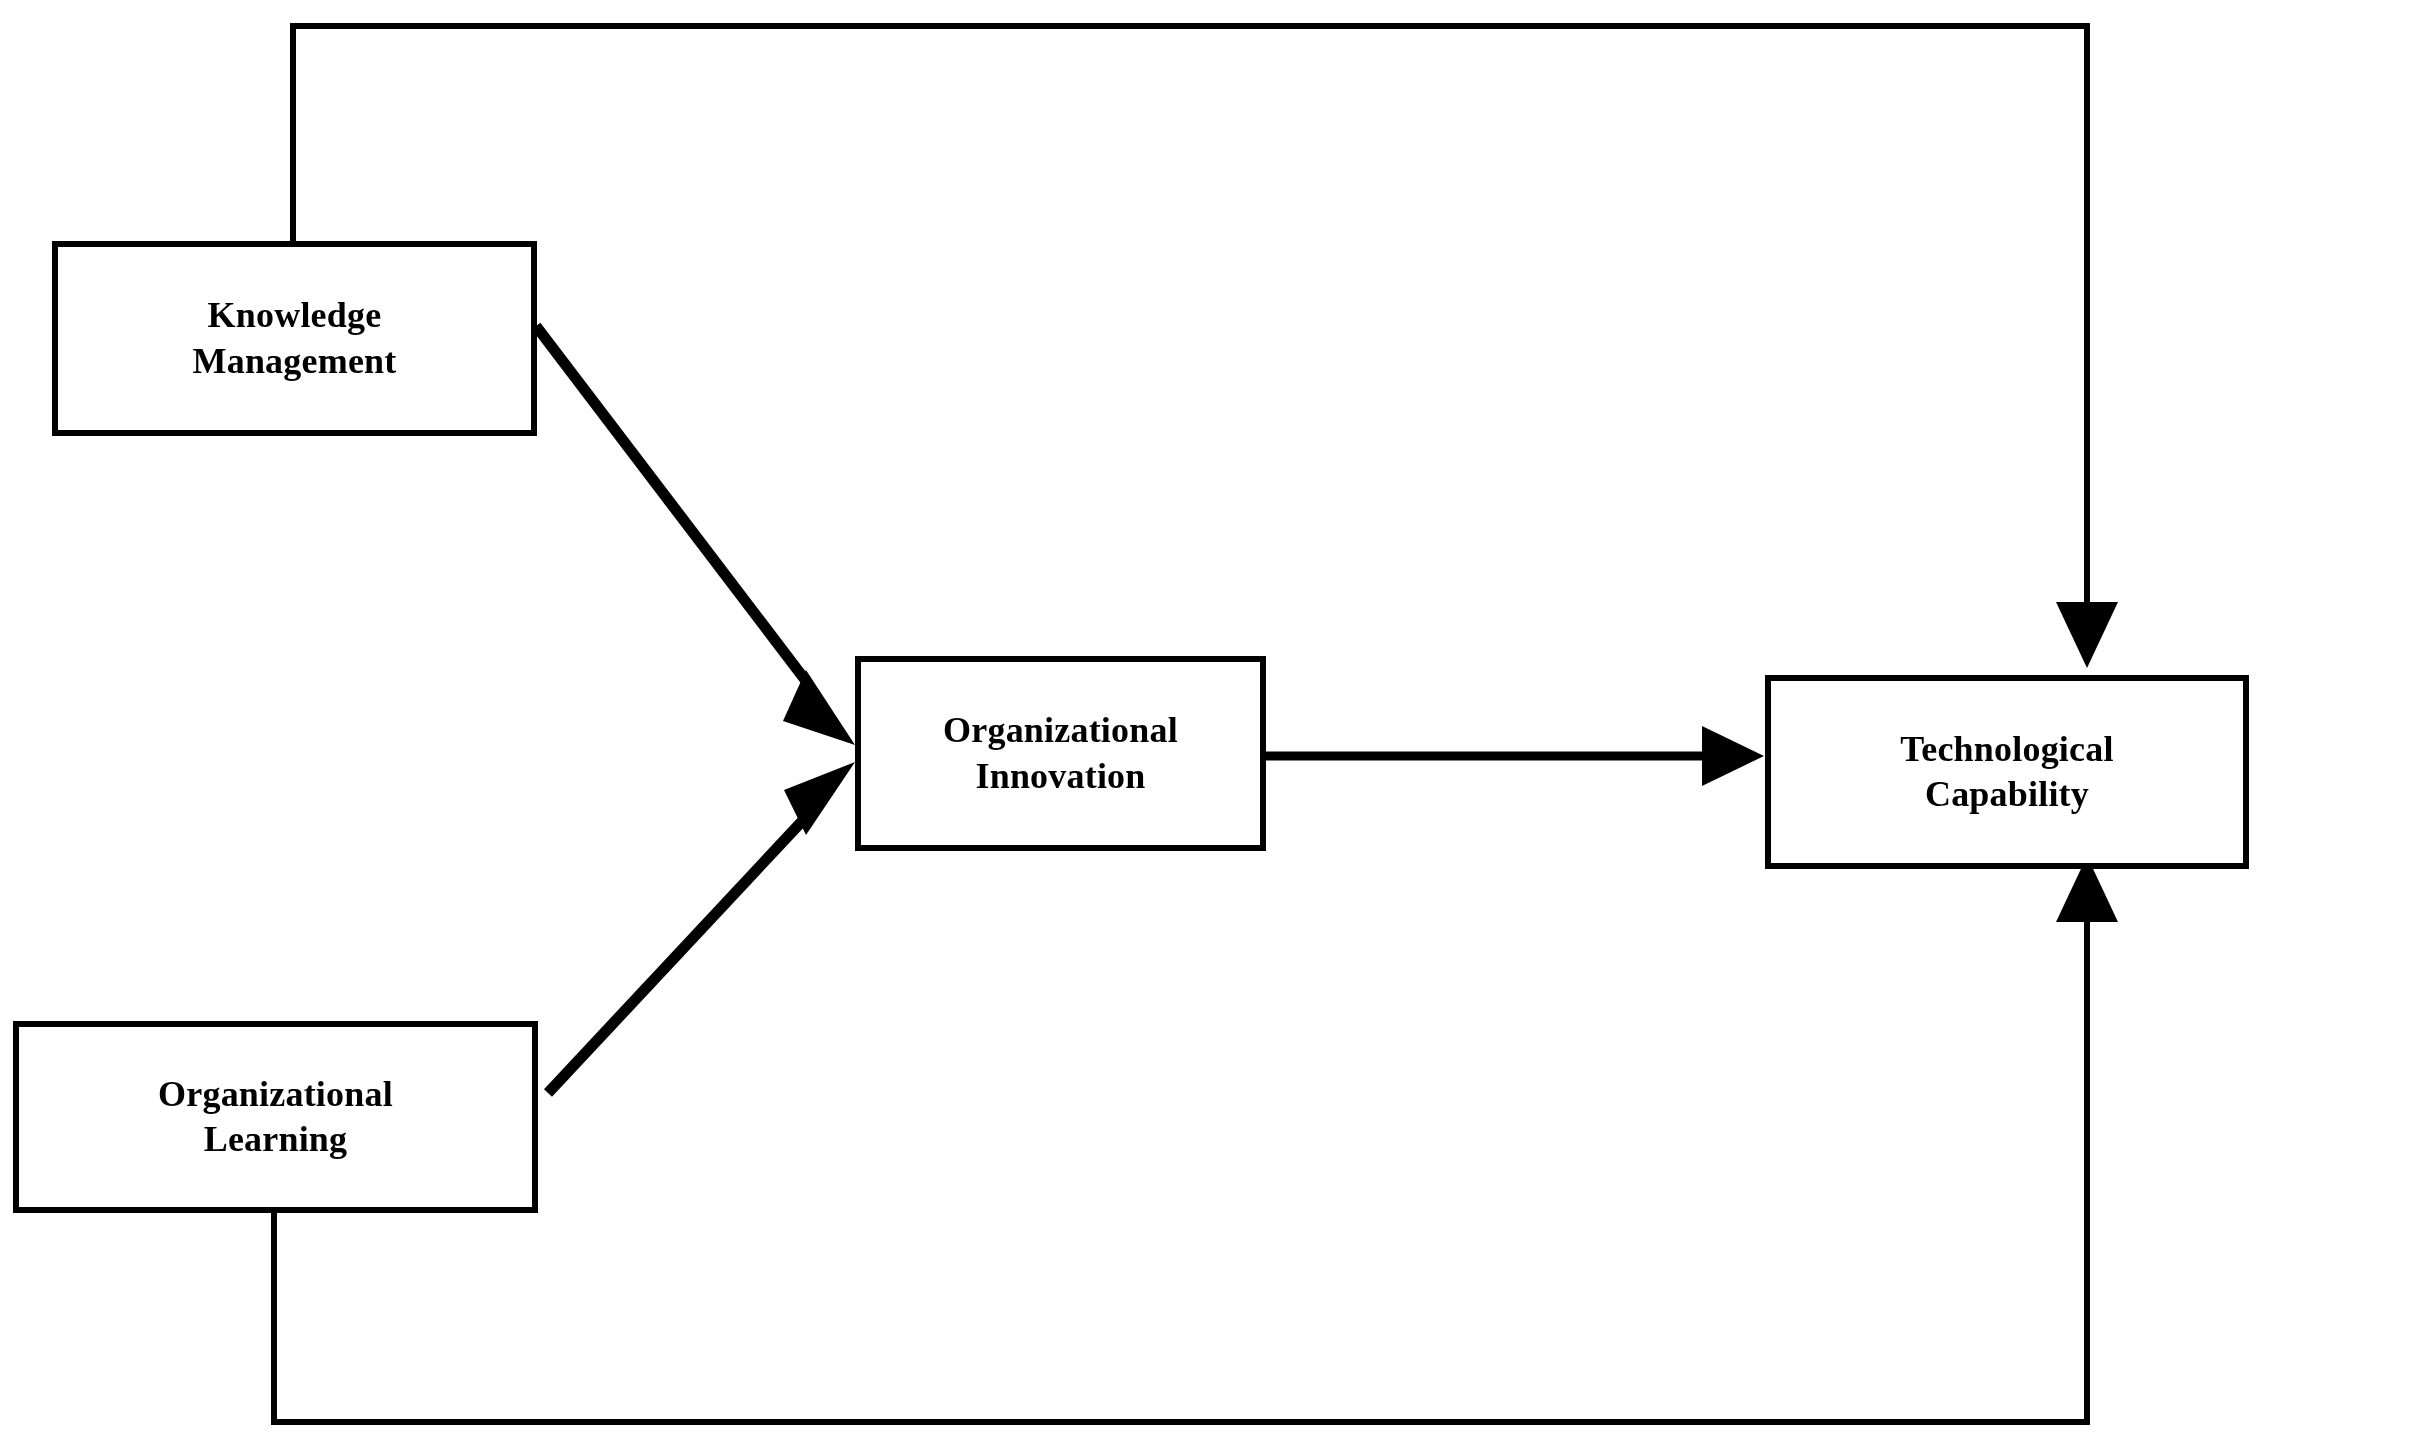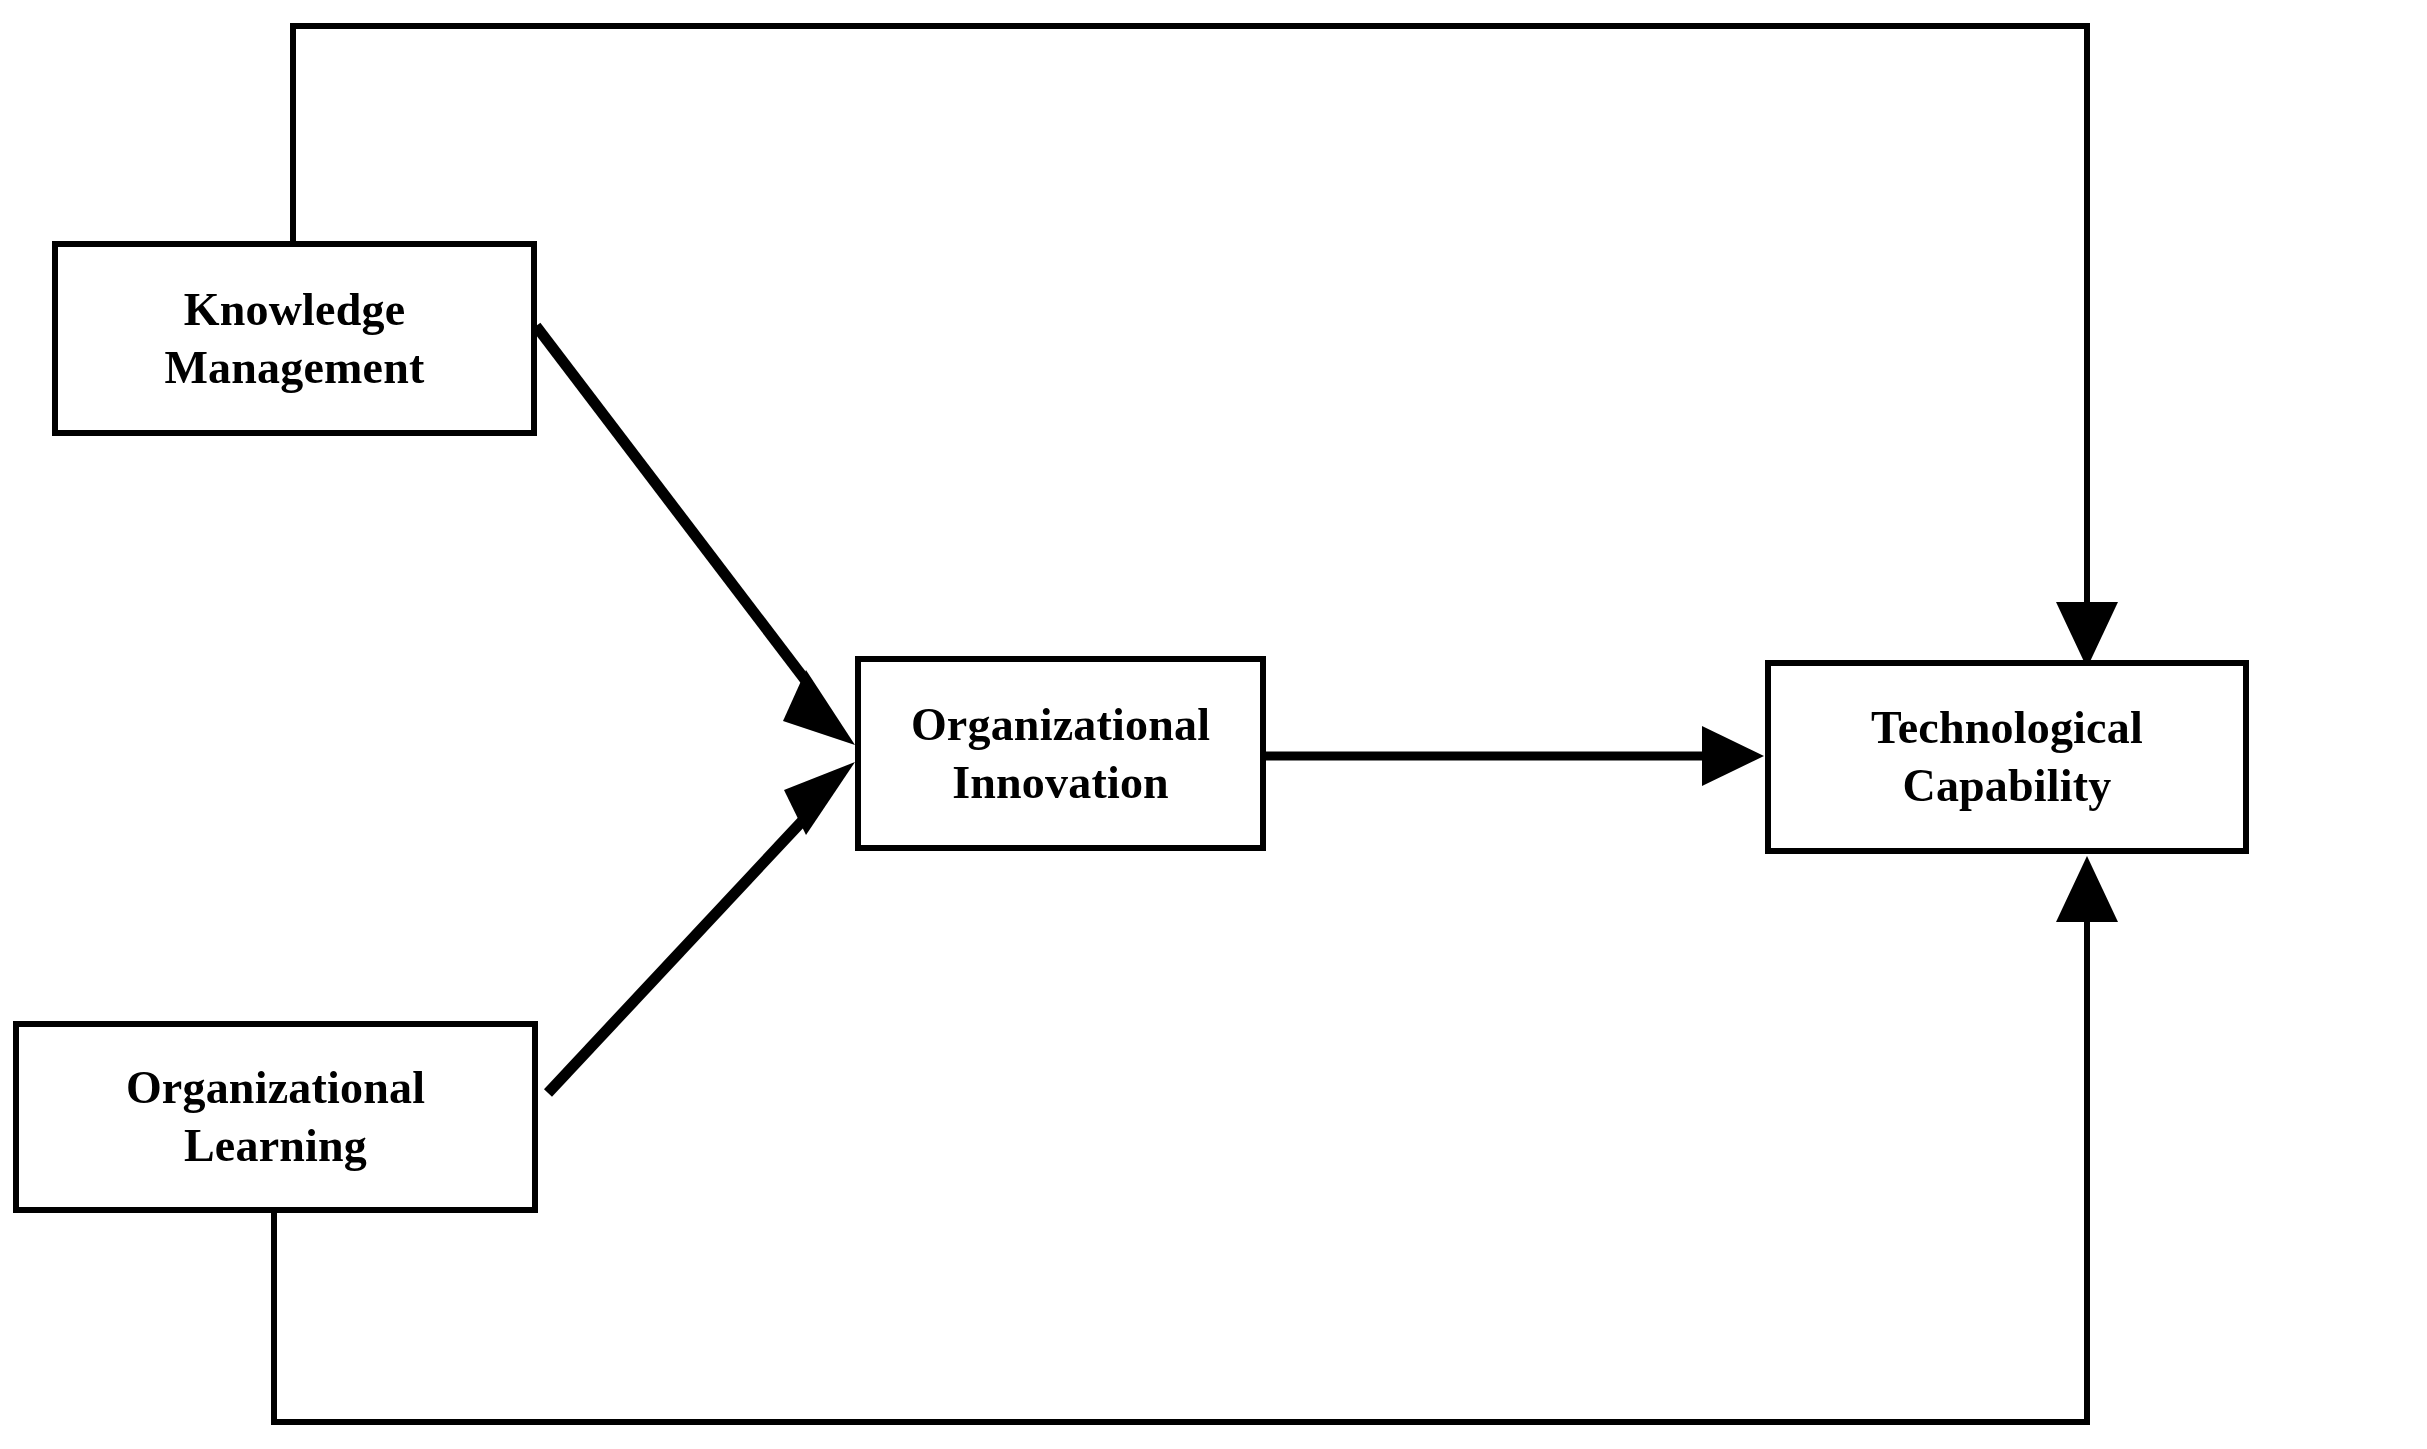--- a/index.html
+++ b/index.html
@@ -32,39 +32,39 @@
     background: #ffffff;
     border: 6px solid #000000;
     display: flex;
     align-items: center;
     justify-content: center;
     z-index: 5;
   }
   .node-label {
     font-family: "Liberation Serif", "DejaVu Serif", serif;
     font-weight: bold;
-    font-size: 46px;
+    font-size: 36px;
     line-height: 1.26;
     color: #000000;
     text-align: center;
     white-space: pre-line;
     letter-spacing: 0.2px;
   }
   
   #node-knowledge-management {
     left: 52px;  top: 241px;  width: 485px;  height: 195px;
   }
   #node-organizational-learning {
     left: 13px;  top: 1021px; width: 525px;  height: 192px;
   }
   #node-organizational-innovation {
     left: 855px; top: 656px;  width: 411px;  height: 195px;
   }
   #node-technological-capability {
-    left: 1765px; top: 660px; width: 484px;  height: 194px;
+    left: 1765px; top: 675px; width: 484px;  height: 194px;
   }
 </style>
 </head>
 <body>
 
 <div id="diagram-canvas">
 
   <svg id="connector-layer" viewBox="0 0 2427 1449" width="2427" height="1449" xmlns="http://www.w3.org/2000/svg">
 
     <g>

